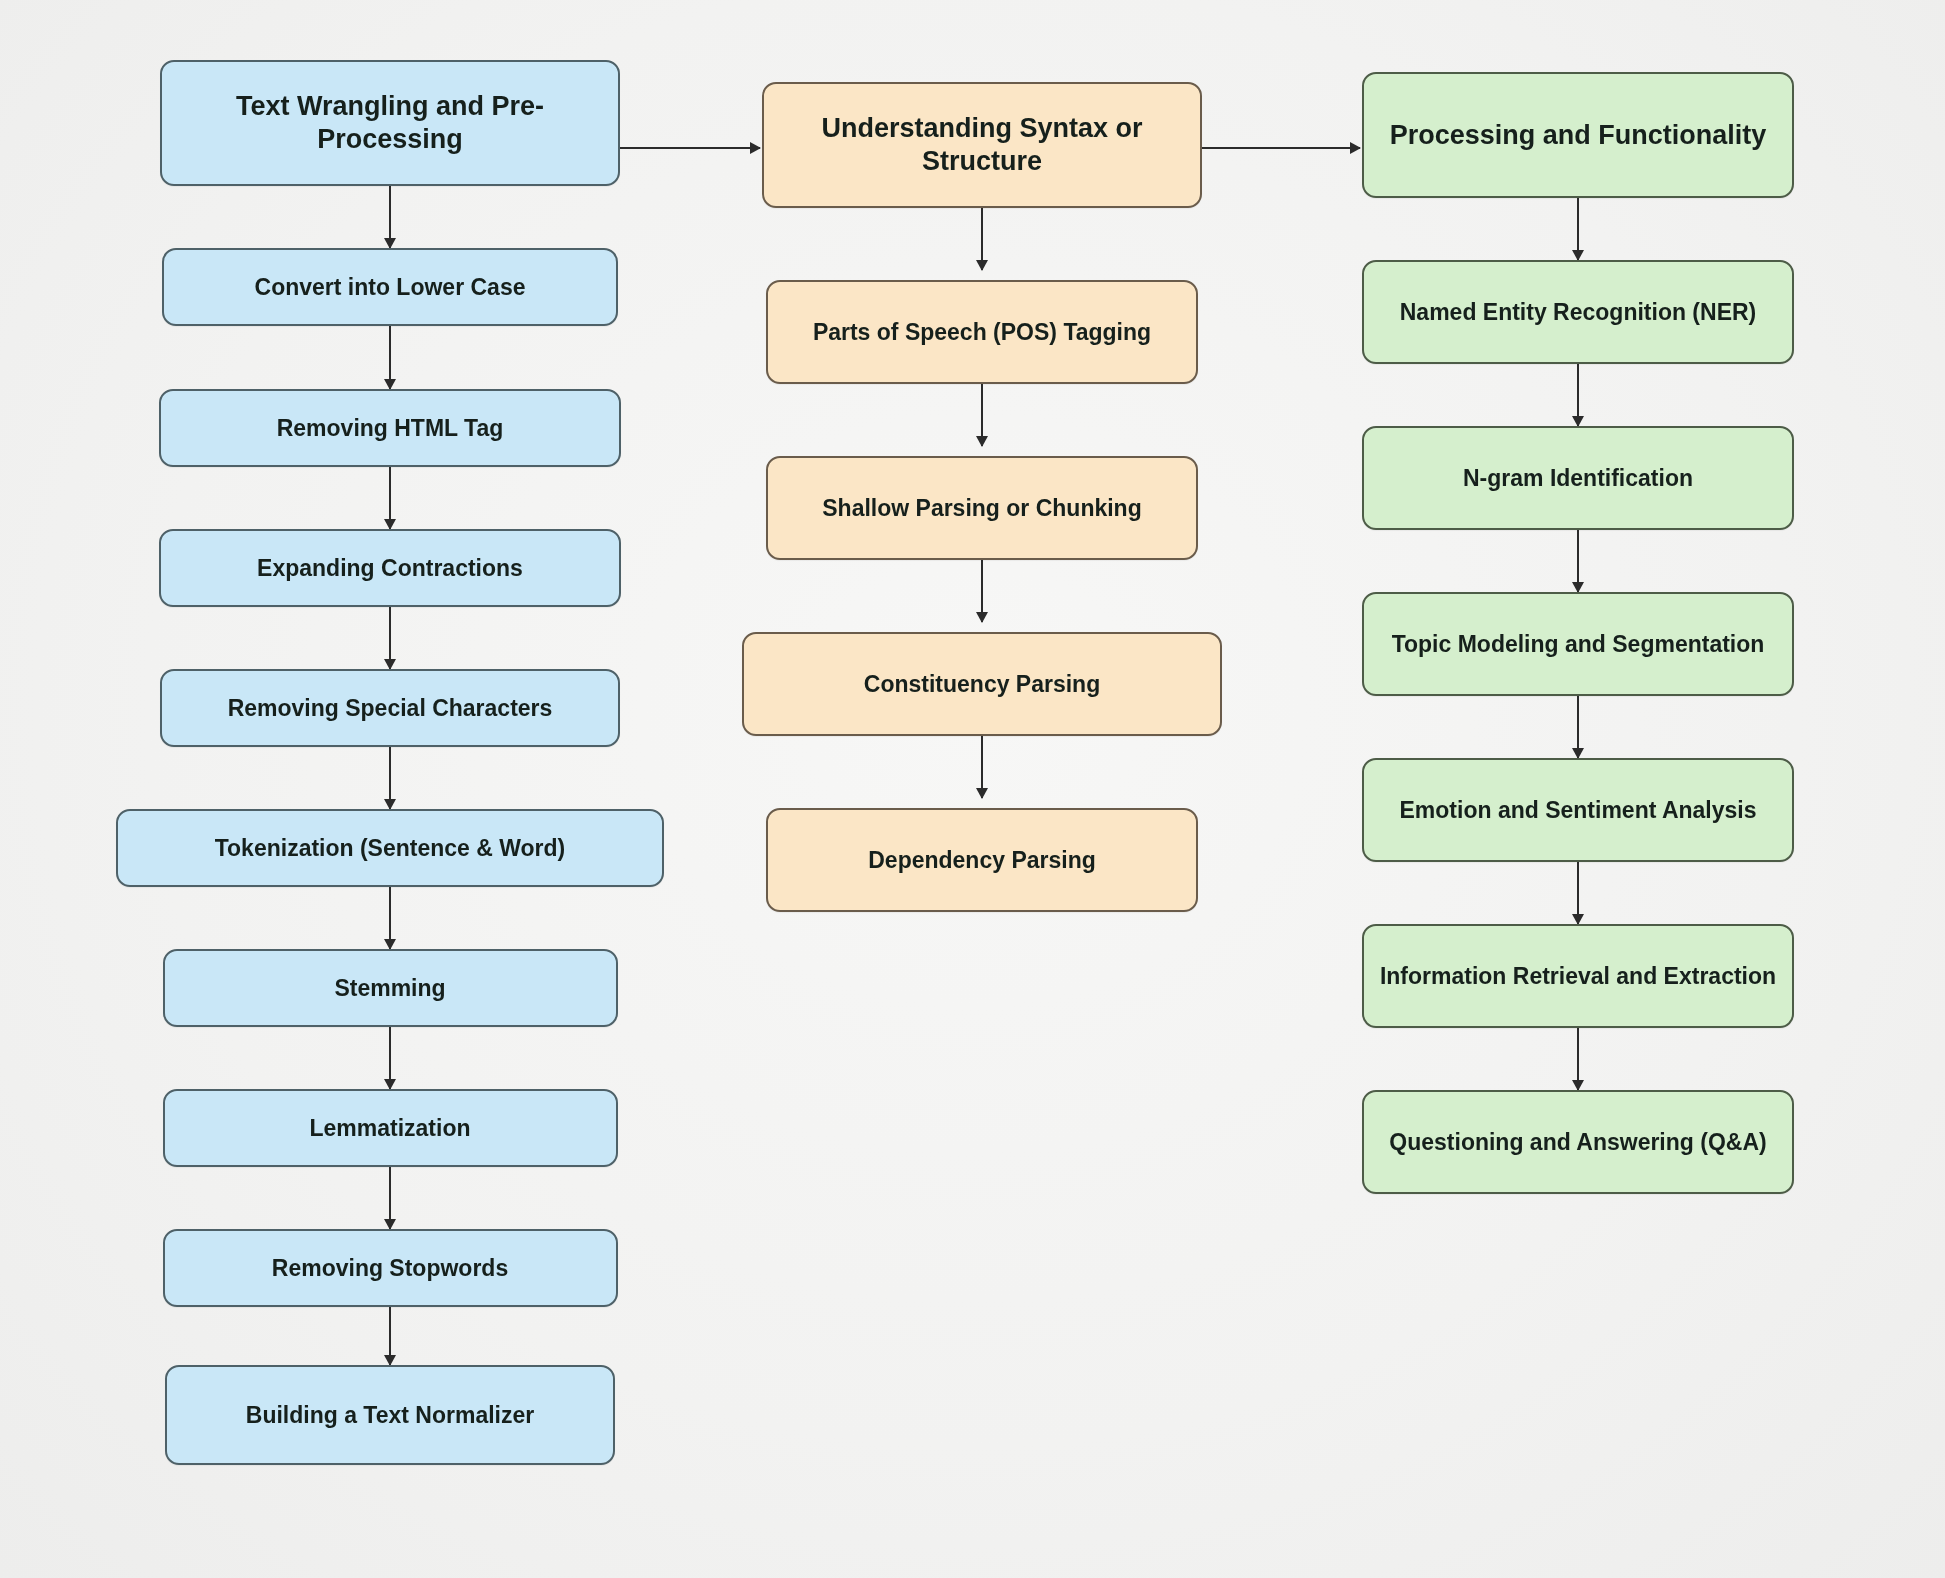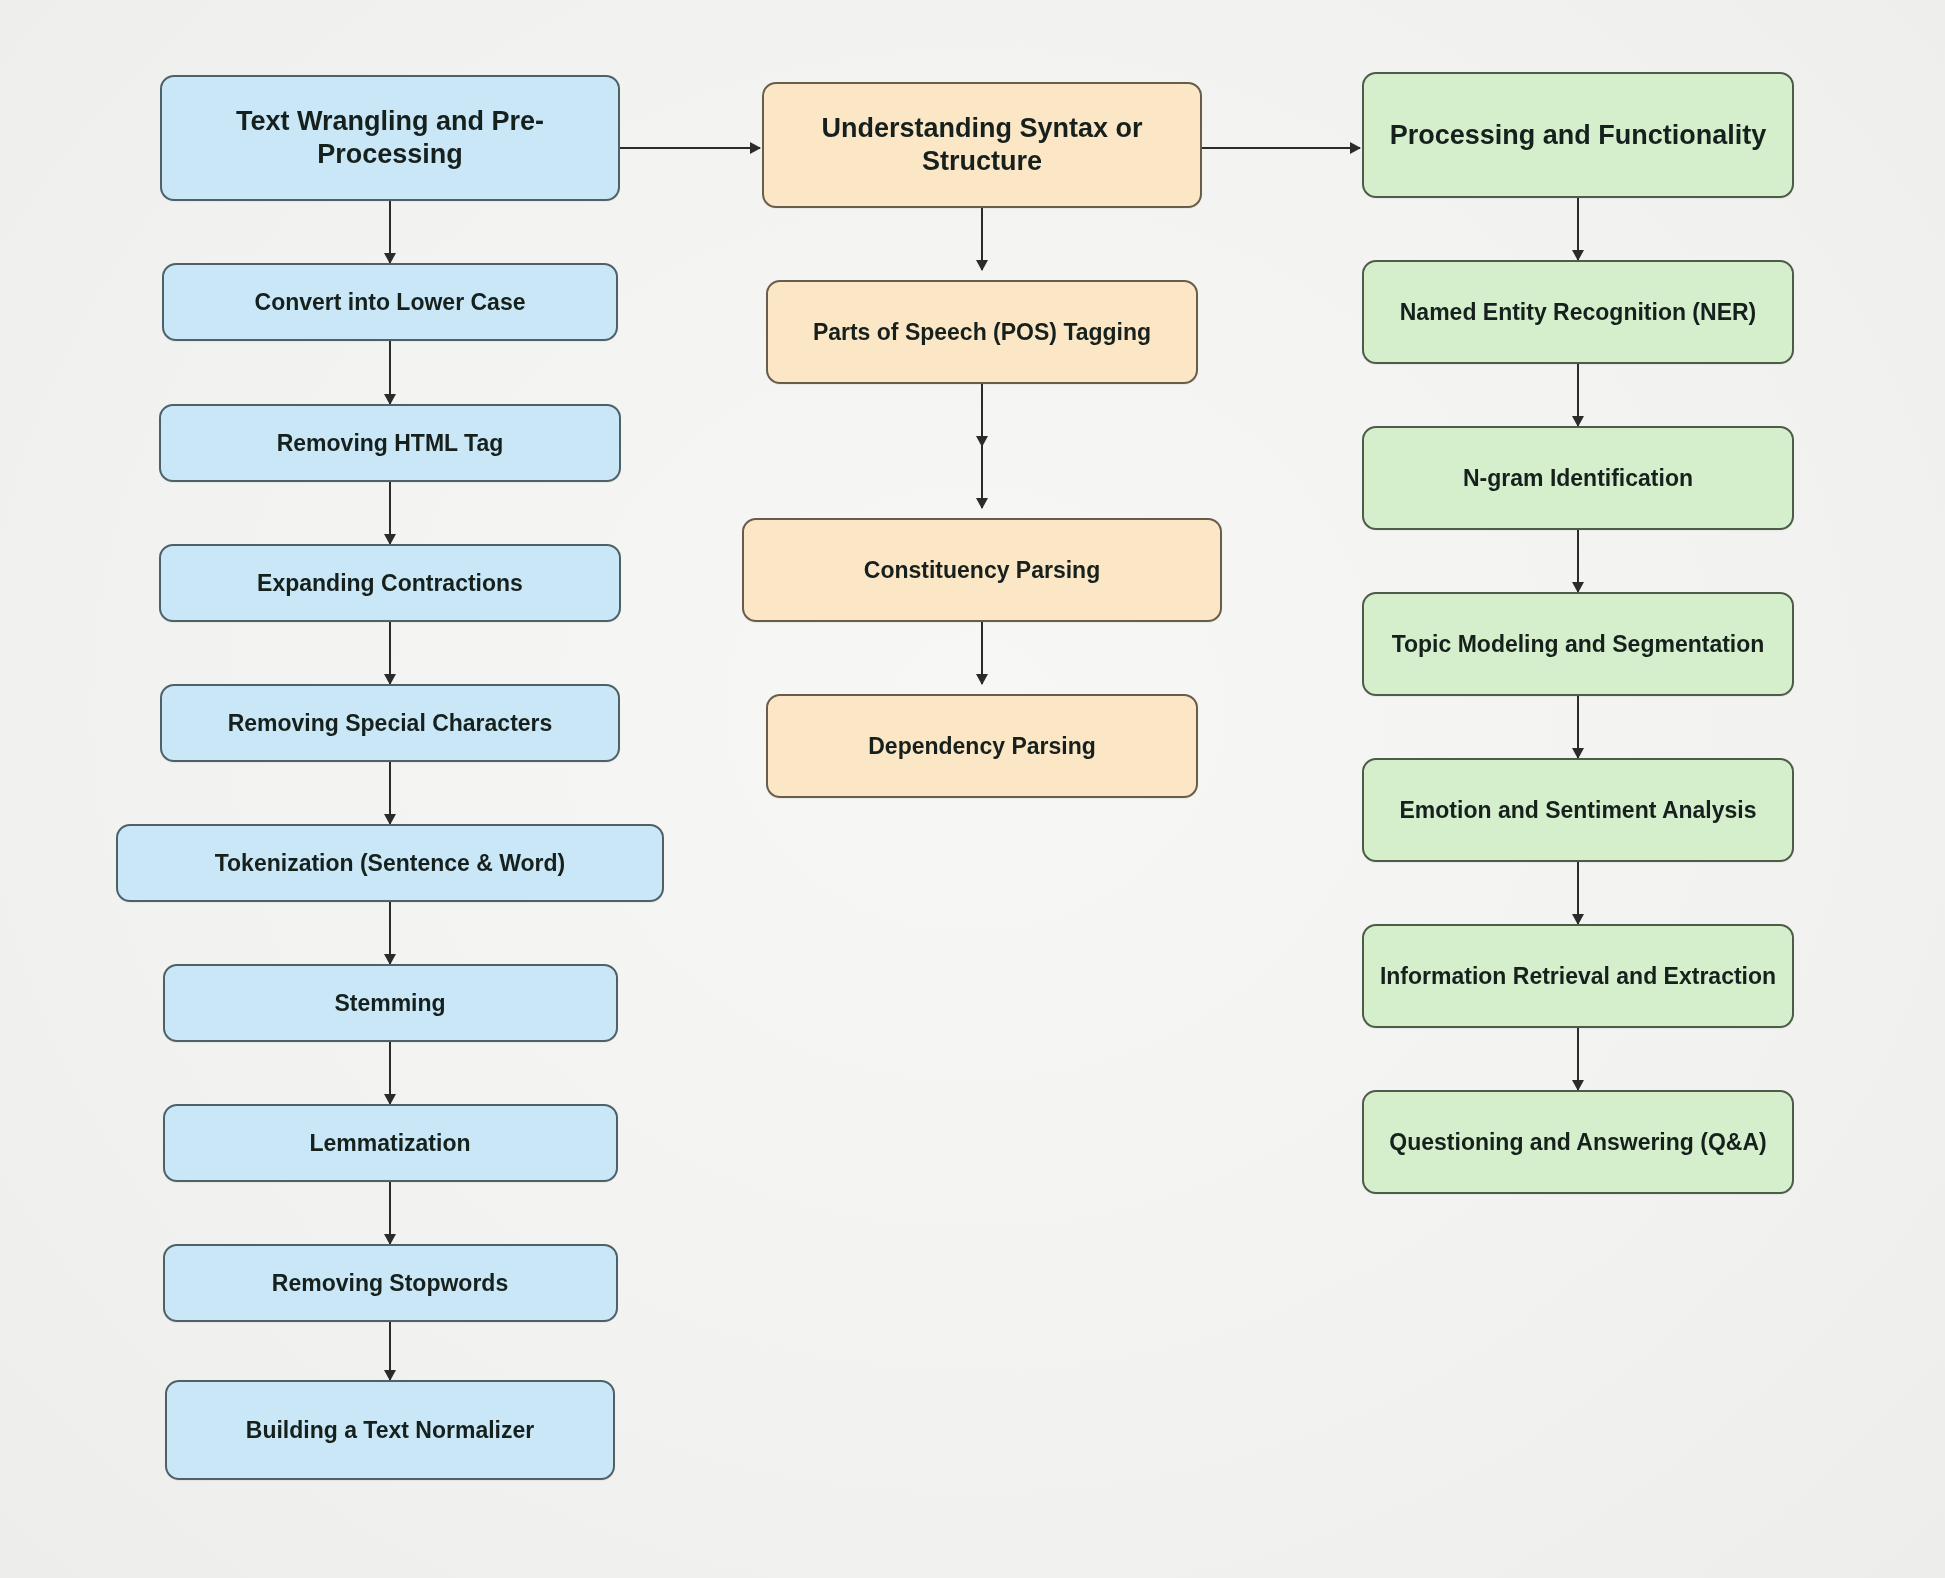--- a/index.html
+++ b/index.html
@@ -99,21 +99,21 @@
     border-top: 6px solid transparent;
     border-bottom: 6px solid transparent;
     border-left: 11px solid #2b2b2b;
   }
 </style>
 </head>
 <body>
 
 <div id="canvas">
 
-  <div class="column" id="col-0" style="left:160px; top:75px; width:460px;">
+  <div class="column" id="col-0" style="left:160px; top:60px; width:460px;">
       <div class="node header blue" style="width: 460px; height: 126px;">
         <span class="label">Text Wrangling and Pre-Processing</span>
       </div>
       <div class="vconn" style="height: 62px;"></div>
       <div class="node step blue" style="width: 456px; height: 78px;">
         <span class="label">Convert into Lower Case</span>
       </div>
       <div class="vconn" style="height: 63px;"></div>
       <div class="node step blue" style="width: 462px; height: 78px;">
         <span class="label">Removing HTML Tag</span>
@@ -150,20 +150,23 @@
 
   <div class="column" id="col-1" style="left:762px; top:72px; width:440px;">
       <div class="node header orange" style="width: 440px; height: 126px;">
         <span class="label">Understanding Syntax or Structure</span>
       </div>
       <div class="vconn" style="height: 62px;"></div>
       <div class="node step orange" style="width: 432px; height: 104px;">
         <span class="label">Parts of Speech (POS) Tagging</span>
       </div>
       <div class="vconn" style="height: 62px;"></div>
+      <div class="node step orange" style="width: 432px; height: 104px;">
+        <span class="label">Shallow Parsing or Chunking</span>
+      </div>
       <div class="vconn" style="height: 62px;"></div>
       <div class="node step orange" style="width: 480px; height: 104px; justify-content: flex-end;">
         <span class="label">Constituency Parsing</span>
       </div>
       <div class="vconn" style="height: 62px;"></div>
       <div class="node step orange" style="width: 432px; height: 104px;">
         <span class="label">Dependency Parsing</span>
       </div>
     </div>
 

